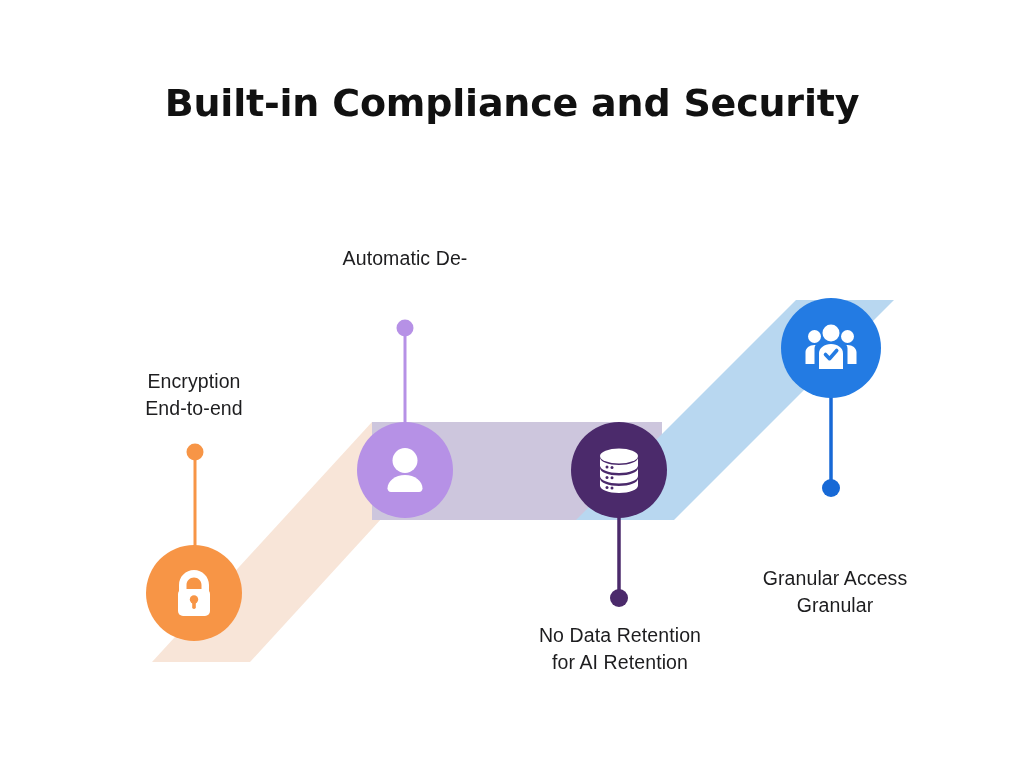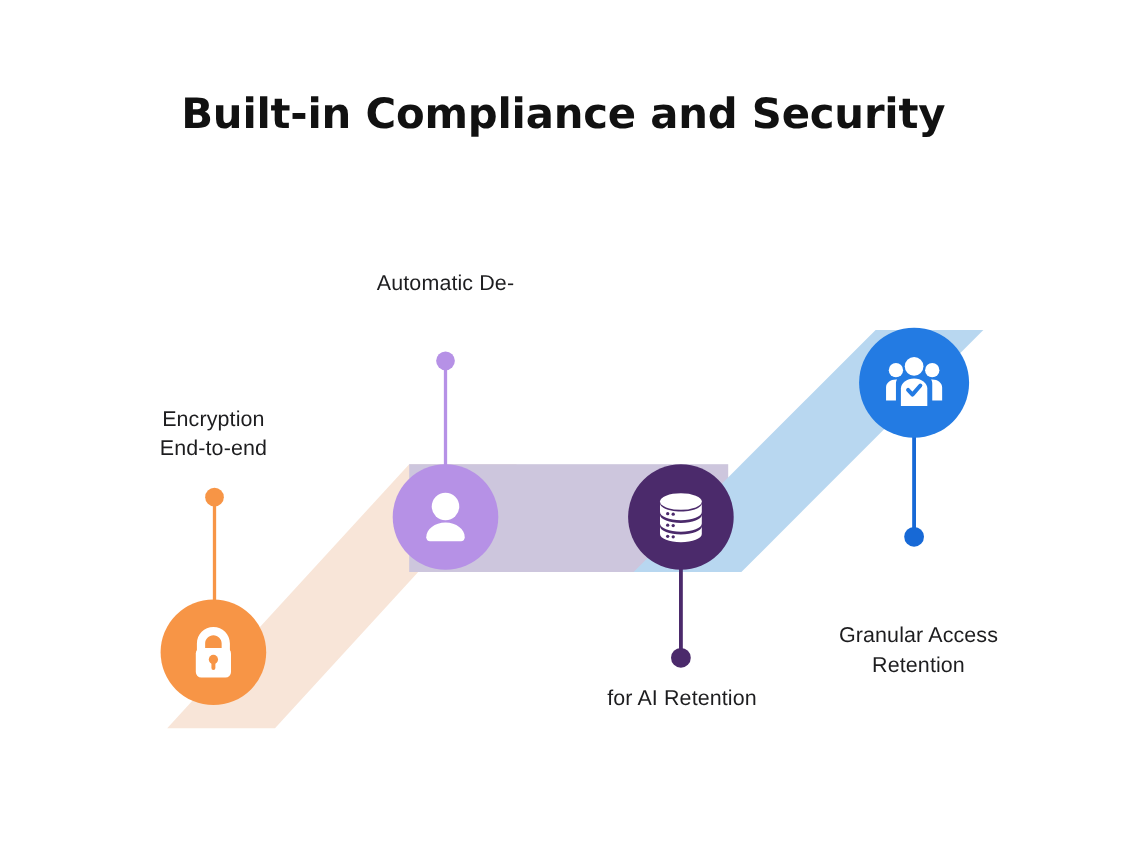--- a/index.html
+++ b/index.html
@@ -153,20 +153,21 @@
           <circle cx="11" cy="31.4" r="1.5" fill="#4b2a6b"></circle>
           <circle cx="16" cy="31.8" r="1.5" fill="#4b2a6b"></circle>
 
           <path d="M4 32.5v7c0 4.14 8.5 7.5 19 7.5s19-3.36 19-7.5v-7c0 4.14-8.5 7.5-19 7.5S4 36.64 4 32.5z" fill="#ffffff"></path>
           <circle cx="11" cy="41.6" r="1.5" fill="#4b2a6b"></circle>
           <circle cx="16" cy="42" r="1.5" fill="#4b2a6b"></circle>
         </svg>
       </span>
     </div>
     <div class="label" style="left:504px; top:622px; width:232px;">
+      <div>No Data Retention</div>
       <div>for AI Retention</div>
     </div>
 
     <div class="node" style="left:781px; top:298px; width:100px; height:100px; background:#237be3;">
       <span>
         <svg width="54" height="48" viewBox="0 0 54 48">
 
           <circle cx="10.5" cy="12.5" r="6.5" fill="#ffffff"></circle>
           <path d="M10.5 21c-5 0-9 3.2-9 7.2V40h9V24.5c0-1.3.4-2.5 1.1-3.4-.4-.05-.7-.1-1.1-.1z" fill="#ffffff"></path>
 
@@ -175,17 +176,17 @@
 
           <circle cx="27" cy="9" r="8.5" fill="#ffffff"></circle>
           <path d="M27 20c-6.6 0-12 4.1-12 9.2V45h24V29.2C39 24.1 33.6 20 27 20z" fill="#ffffff"></path>
 
           <path d="M21.5 30.5l4 4.2 7.2-8.2" fill="none" stroke="#237be3" stroke-width="3.6" stroke-linecap="round" stroke-linejoin="round"></path>
         </svg>
       </span>
     </div>
     <div class="label" style="left:727px; top:522px; width:216px;margin-top:43px;">
       <div>Granular Access</div>
-      <div>Retention</div>
+      <div>Granular</div>
     </div>
 
   </div>
 </div>
 
 </body></html>

